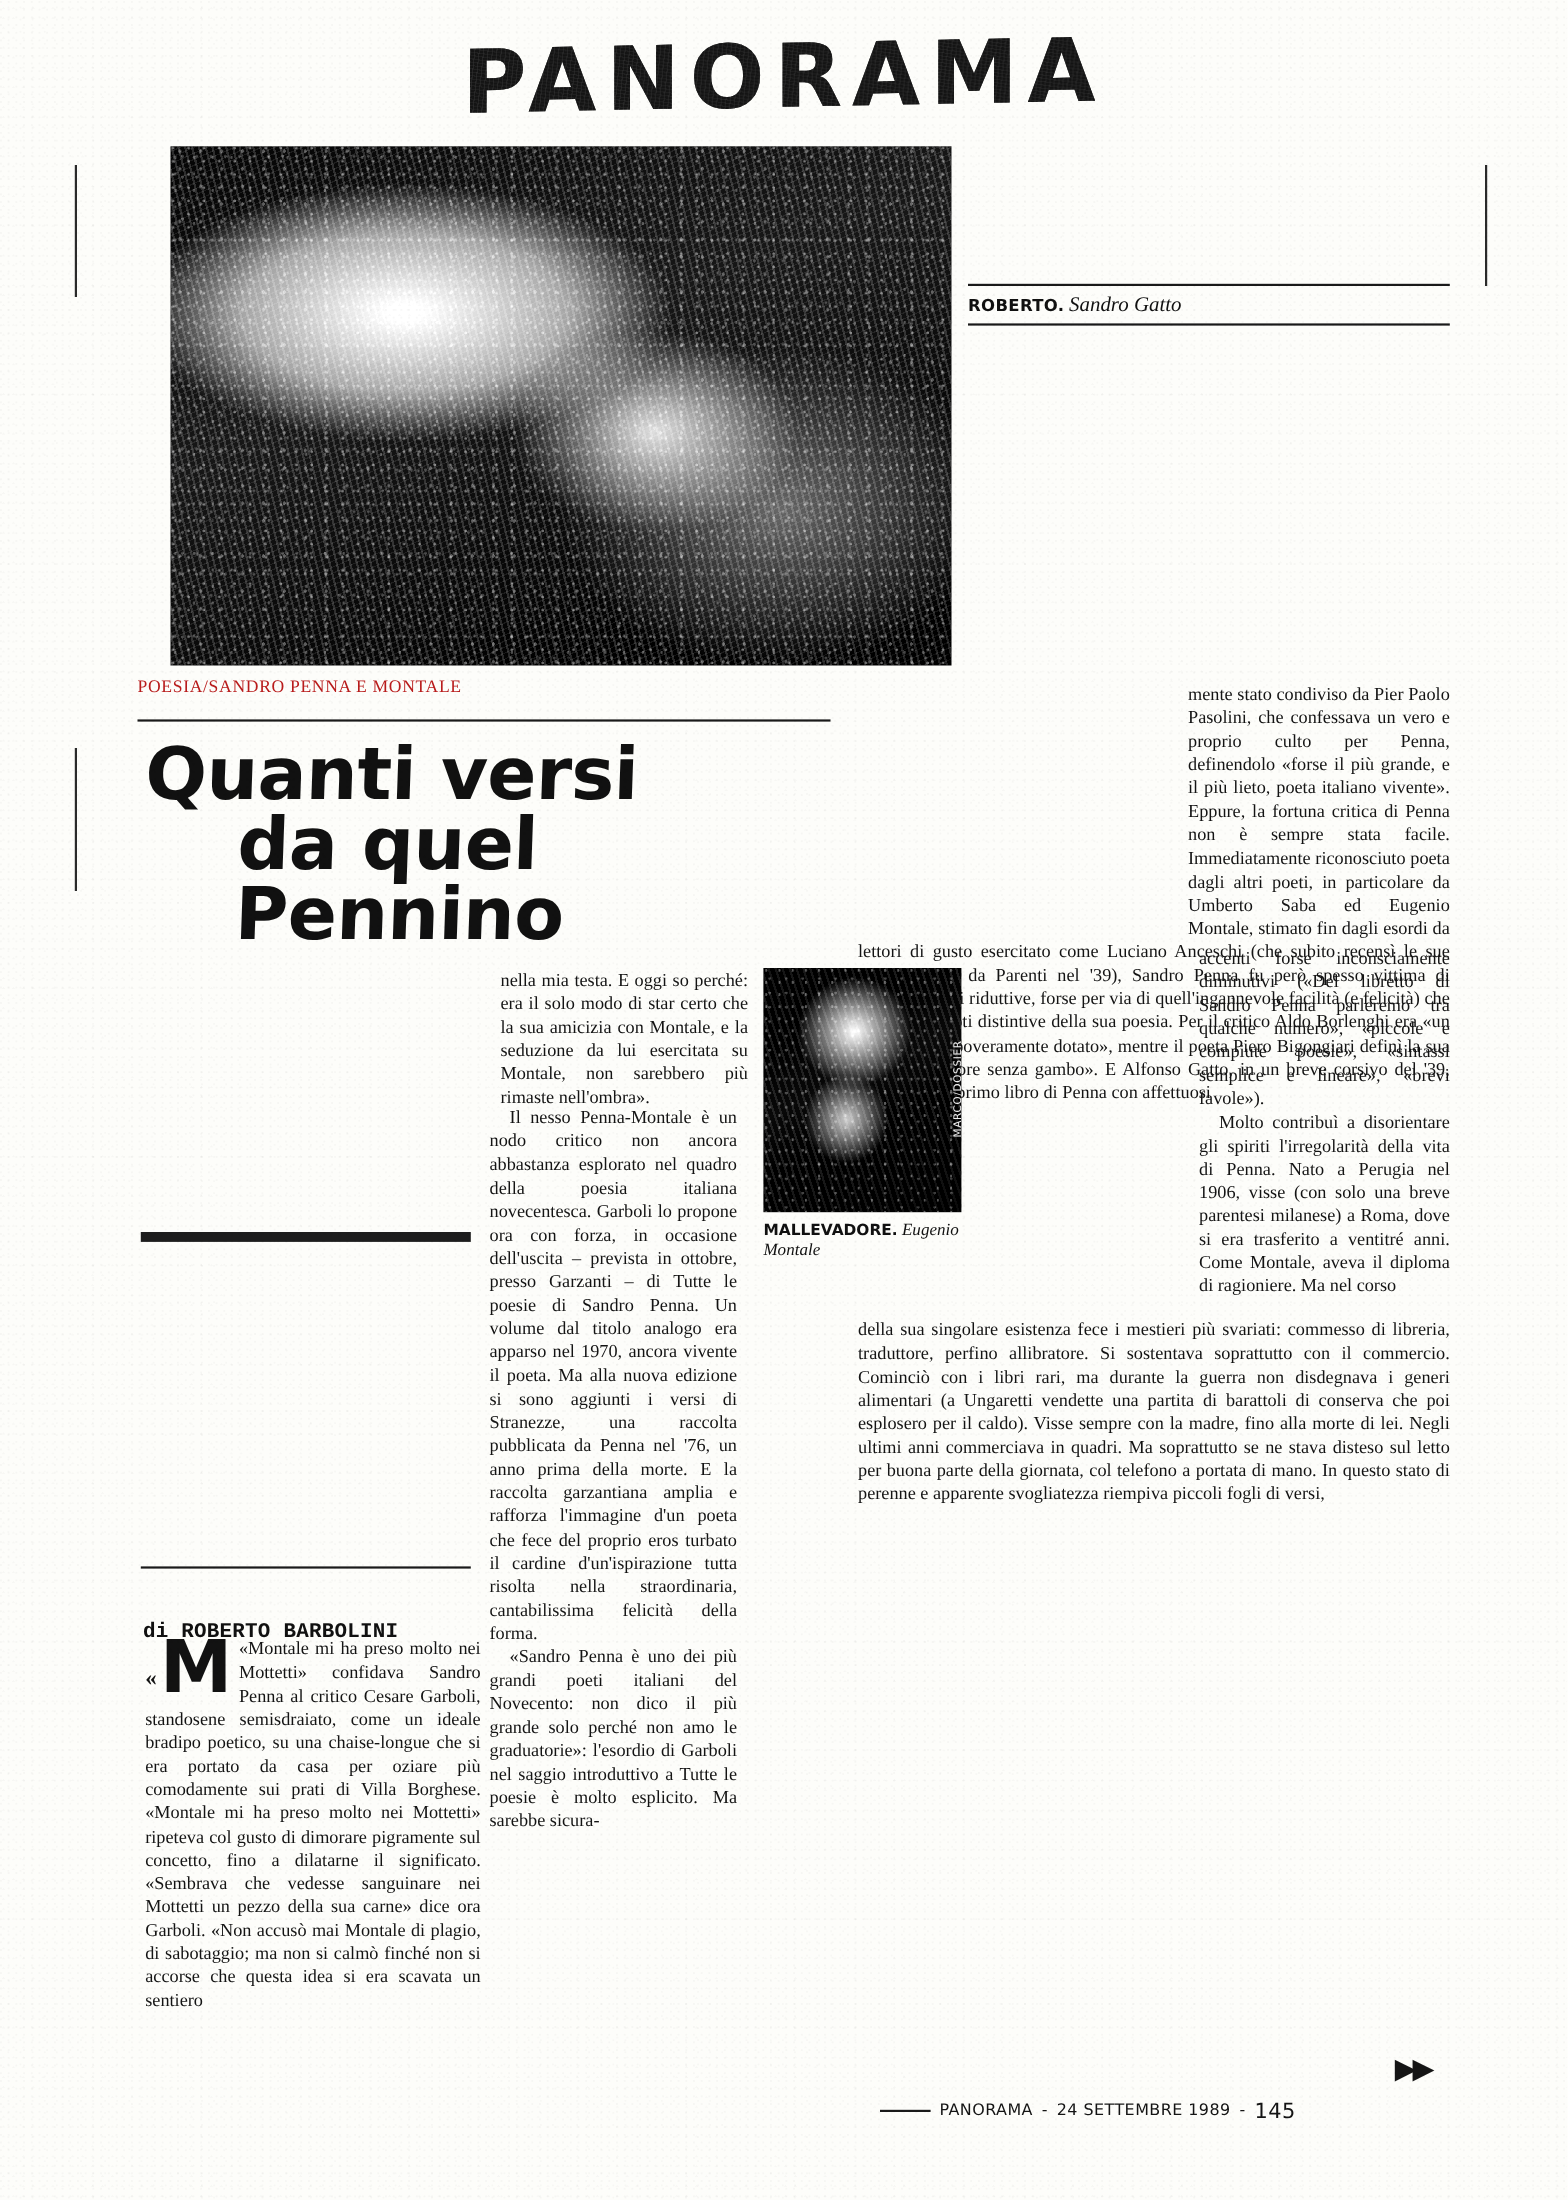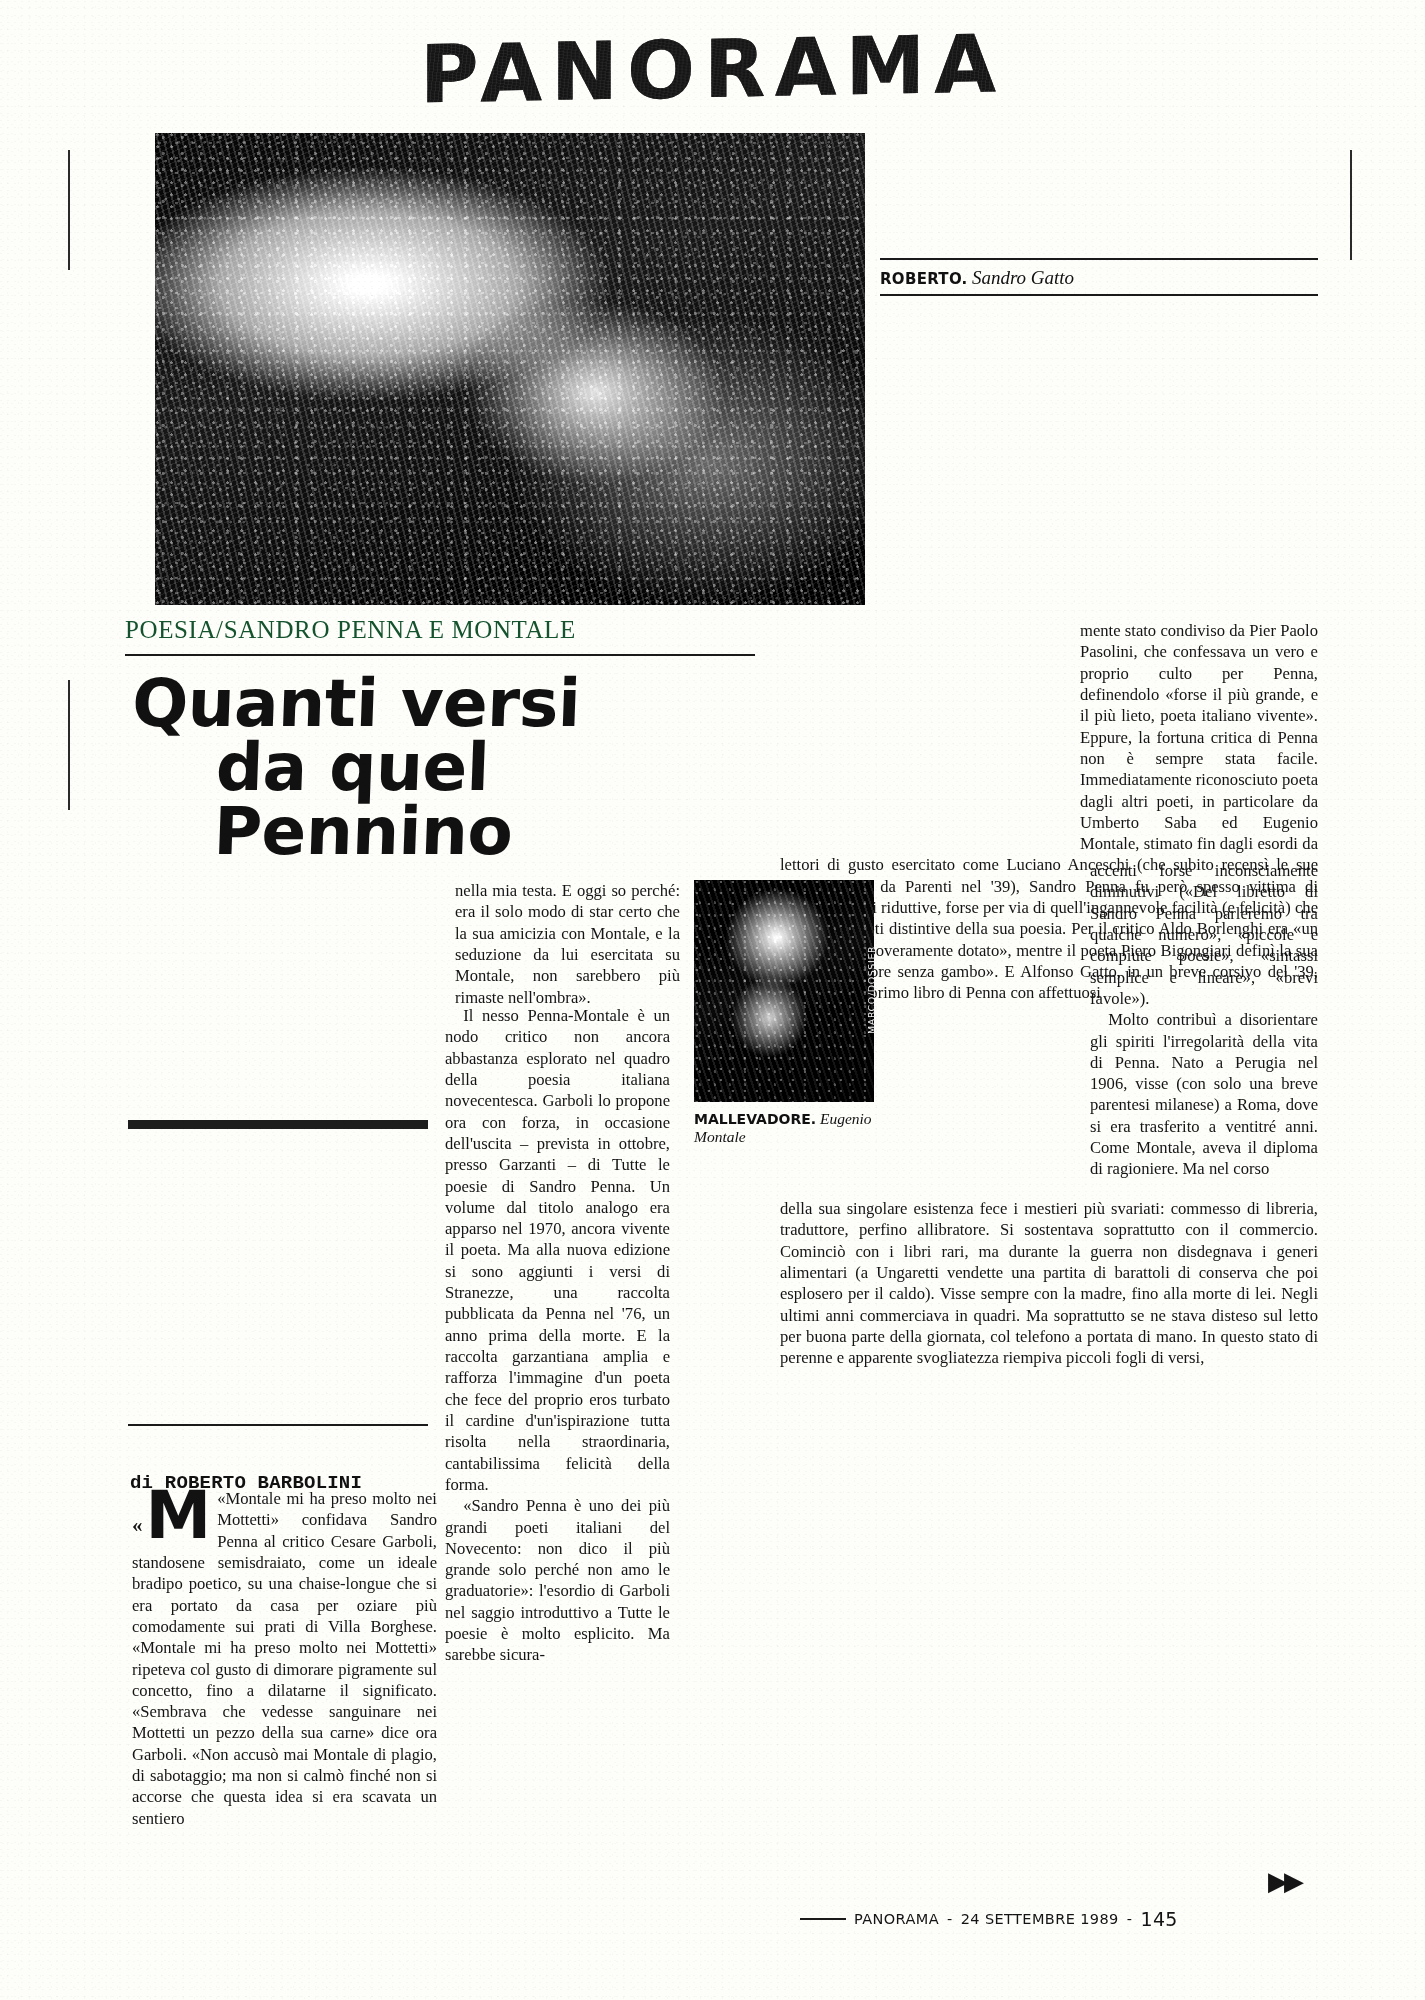--- a/index.html
+++ b/index.html
@@ -88,21 +88,21 @@
   .cap-grande .rule-bot{height:2px;background:#1a1a1a;margin-top:5px;}
   .cap-grande .txt{font-size:17px;line-height:1.15;white-space:nowrap;}
   .cap-grande .lbl{
     font-family:"DejaVu Sans", sans-serif;font-weight:bold;font-size:15px;letter-spacing:.3px;
   }
   .cap-grande .nm{font-style:italic;font-size:19px;}
 
   
   .kicker{
     position:absolute;left:125px;top:616px;width:630px;
-    font-size:25px;letter-spacing:.6px;color:#14532d;
+    font-size:16px;letter-spacing:.6px;color:#b91c1c;
   }
   .kicker-rule{
     position:absolute;left:125px;top:654px;width:630px;height:2px;background:#1a1a1a;
   }
 
   
   .headline{
     position:absolute;left:130px;top:672px;width:640px;
     font-family:"DejaVu Sans", sans-serif;
     font-weight:bold;

